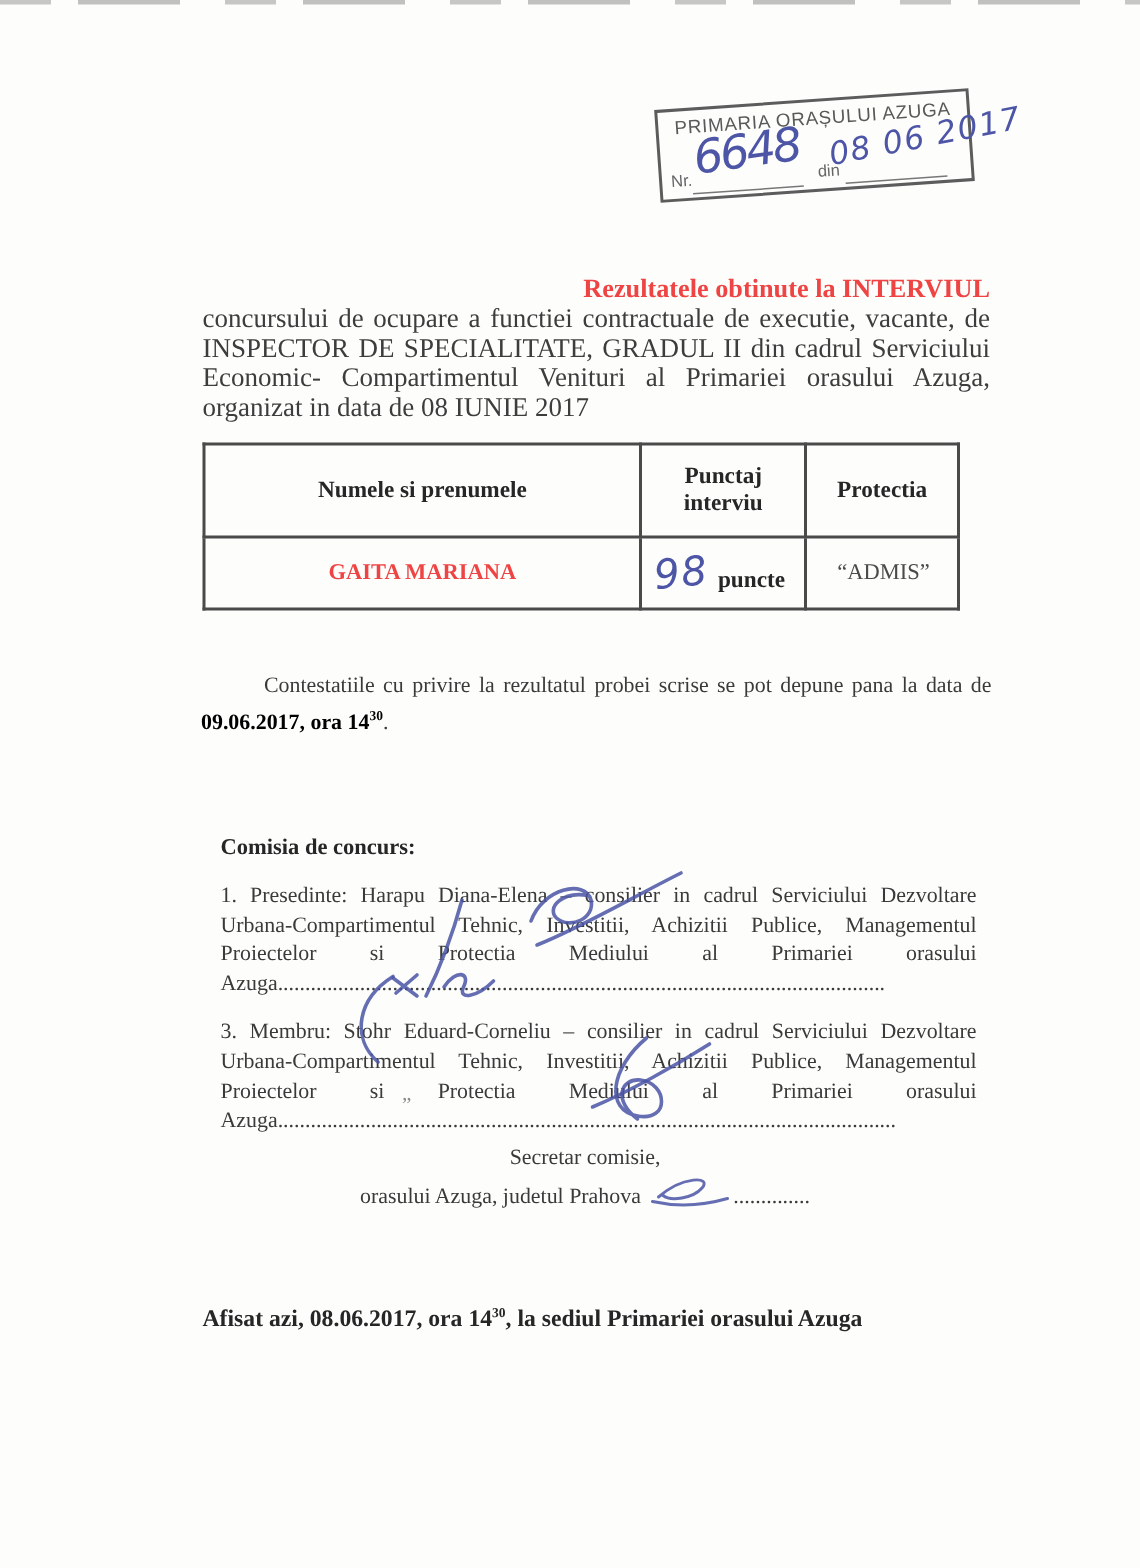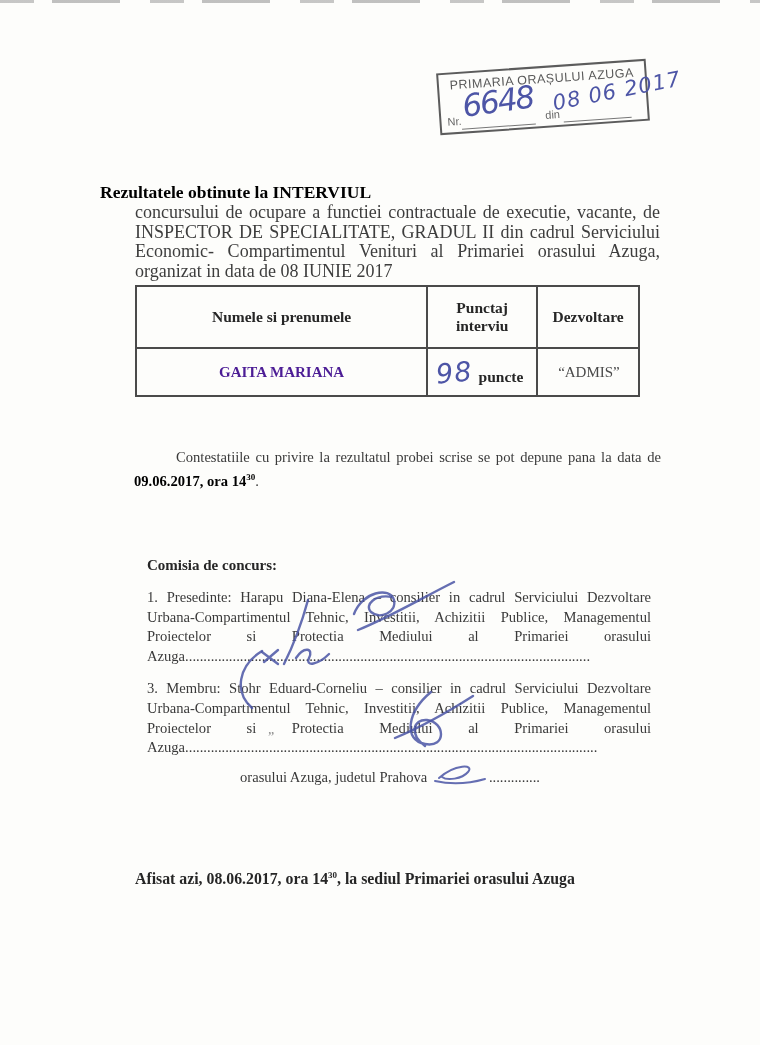--- a/index.html
+++ b/index.html
@@ -22,30 +22,30 @@
   .stamp-org{display:block;text-align:center;font-size:12.5px;letter-spacing:.5px;padding-top:4px;white-space:nowrap;}
   .stamp-row{position:absolute;left:6px;bottom:5px;right:6px;font-size:11px;color:#666;}
   .stamp-nr-label{position:absolute;left:0;bottom:0;}
   .stamp-nr-line{position:absolute;left:20px;bottom:2px;width:74px;border-bottom:1.5px solid #777;height:10px;}
   .stamp-din-label{position:absolute;left:100px;bottom:0;}
   .stamp-din-line{position:absolute;left:122px;bottom:2px;width:68px;border-bottom:1.5px solid #777;height:10px;}
   .hand{color:#4d55a6;font-style:italic;font-family:"DejaVu Sans",sans-serif;}
   .stamp-nr-value{position:absolute;left:22px;top:12px;font-size:31px;transform:rotate(-4deg);letter-spacing:-2px;}
   .stamp-date-value{position:absolute;left:112px;top:16px;font-size:21px;transform:rotate(-7deg);white-space:nowrap;letter-spacing:1px;}
   
-  .doc-title{position:absolute;left:100px;top:182px;width:560px;text-align:left;
-    font-size:17.5px;font-weight:bold;color:#000000;}
+  .doc-title{position:absolute;left:100px;top:182px;width:560px;text-align:right;
+    font-size:17.5px;font-weight:bold;color:#ef4444;}
   .intro{position:absolute;left:135px;top:203px;width:525px;font-size:18px;line-height:19.5px;
     text-align:justify;color:#3d3d3d;}
   
-  .res-table{position:absolute;left:135px;top:285px;width:505px;border-collapse:collapse;}
+  .res-table{position:absolute;left:135px;top:295px;width:505px;border-collapse:collapse;}
   .res-table th,.res-table td{border:2px solid #4a4a4a;vertical-align:middle;}
   .res-table th{font-size:15.5px;font-weight:bold;color:#262626;text-align:center;height:56px;padding:2px 6px;}
   .res-table td{height:44px;font-size:15px;}
-  .cell-name{text-align:center;font-weight:bold;color:#4c1d95;}
+  .cell-name{text-align:center;font-weight:bold;color:#ef4444;}
   .cell-score{text-align:left;padding-left:8px;white-space:nowrap;}
   .score-hand{font-size:27px;transform:rotate(-6deg);display:inline-block;letter-spacing:1px;margin-right:6px;}
   .score-unit{font-weight:bold;color:#262626;font-size:15.5px;}
   .cell-result{text-align:left;padding-left:20px;color:#4a4a4a;font-size:14.5px;}
   .col-name{width:293px;}.col-score{width:110px;}.col-result{width:102px;}
   
   .contest{position:absolute;left:134px;top:447px;width:527px;font-size:14.6px;line-height:20px;text-align:justify;}
   .contest p{margin:0;text-indent:42px;}
   .b{font-weight:bold;color:#000000;}
   sup{font-size:9px;}
@@ -85,21 +85,21 @@
   <table class="res-table">
     <colgroup>
         <col class="col-name">
         <col class="col-score">
         <col class="col-result">
       </colgroup>
     <tbody>
         <tr>
       <th>Numele si prenumele</th>
       <th>Punctaj interviu</th>
-      <th>Dezvoltare</th>
+      <th>Protectia</th>
     </tr>
     <tr>
       <td class="cell-name">GAITA MARIANA</td>
       <td class="cell-score">
         <span class="hand score-hand">98</span><span class="score-unit">puncte</span>
       </td>
       <td class="cell-result">“ADMIS”</td>
     </tr>
   </tbody>
     </table>
@@ -125,20 +125,21 @@
   </svg>
   <svg class="sig" style="left:228px;top:648px;" width="40" height="64" viewBox="0 0 40 64">
     <path d="M34,3 C10,18 6,44 24,60"></path>
   </svg>
   <svg class="sig" style="left:385px;top:686px;" width="95" height="62" viewBox="0 0 95 62">
     <path d="M46,6 C22,26 18,54 40,58 C62,62 60,36 42,34 C28,33 24,48 40,60"></path>
     <path d="M10,52 C34,42 66,24 88,10"></path>
   </svg>
 
   <div class="secretary">
+    <p>Secretar comisie,</p>
     <p>
       <span>orasului Azuga, judetul Prahova</span>
       <svg class="sec-sig" width="54" height="24" viewBox="0 0 54 24">
         <path d="M6,16 C22,2 42,2 35,10 C29,17 14,19 9,15"></path>
         <path d="M2,19 C20,23 38,21 52,17"></path>
       </svg><span>..............</span>
     </p>
   </div>
 
   <div class="footer-line">

